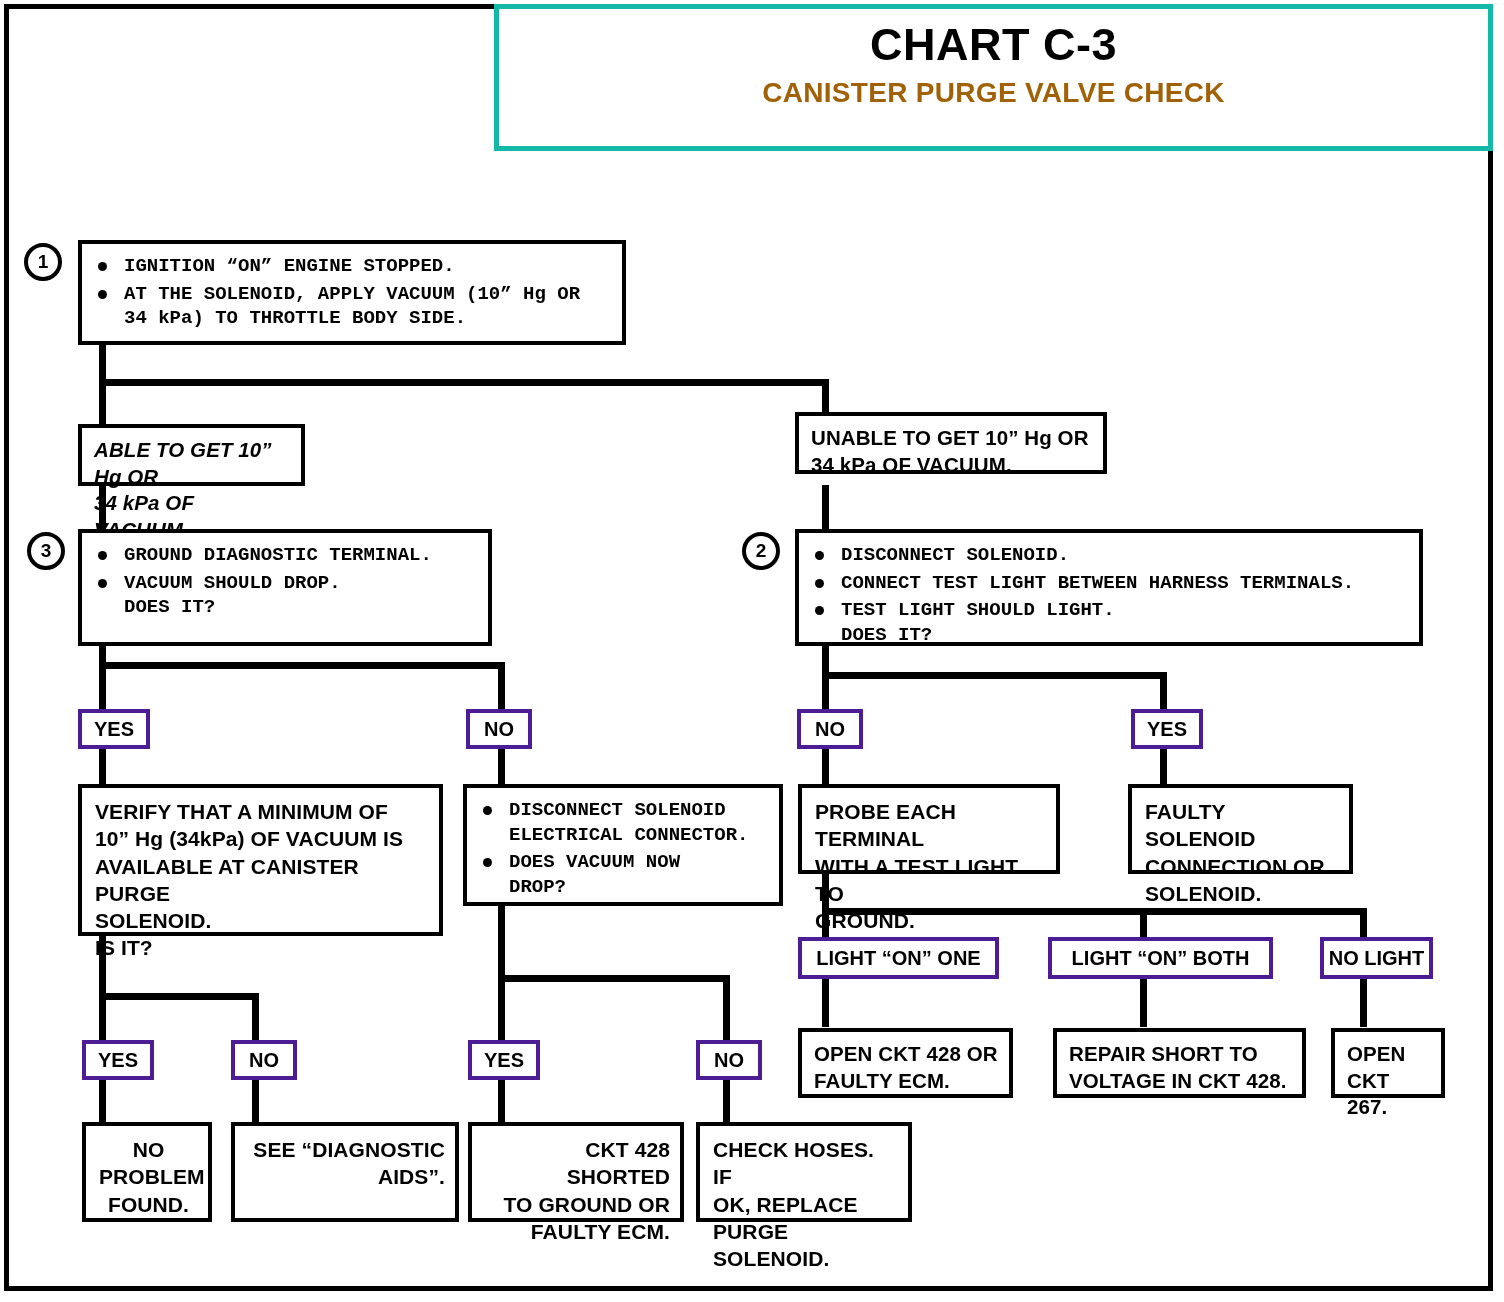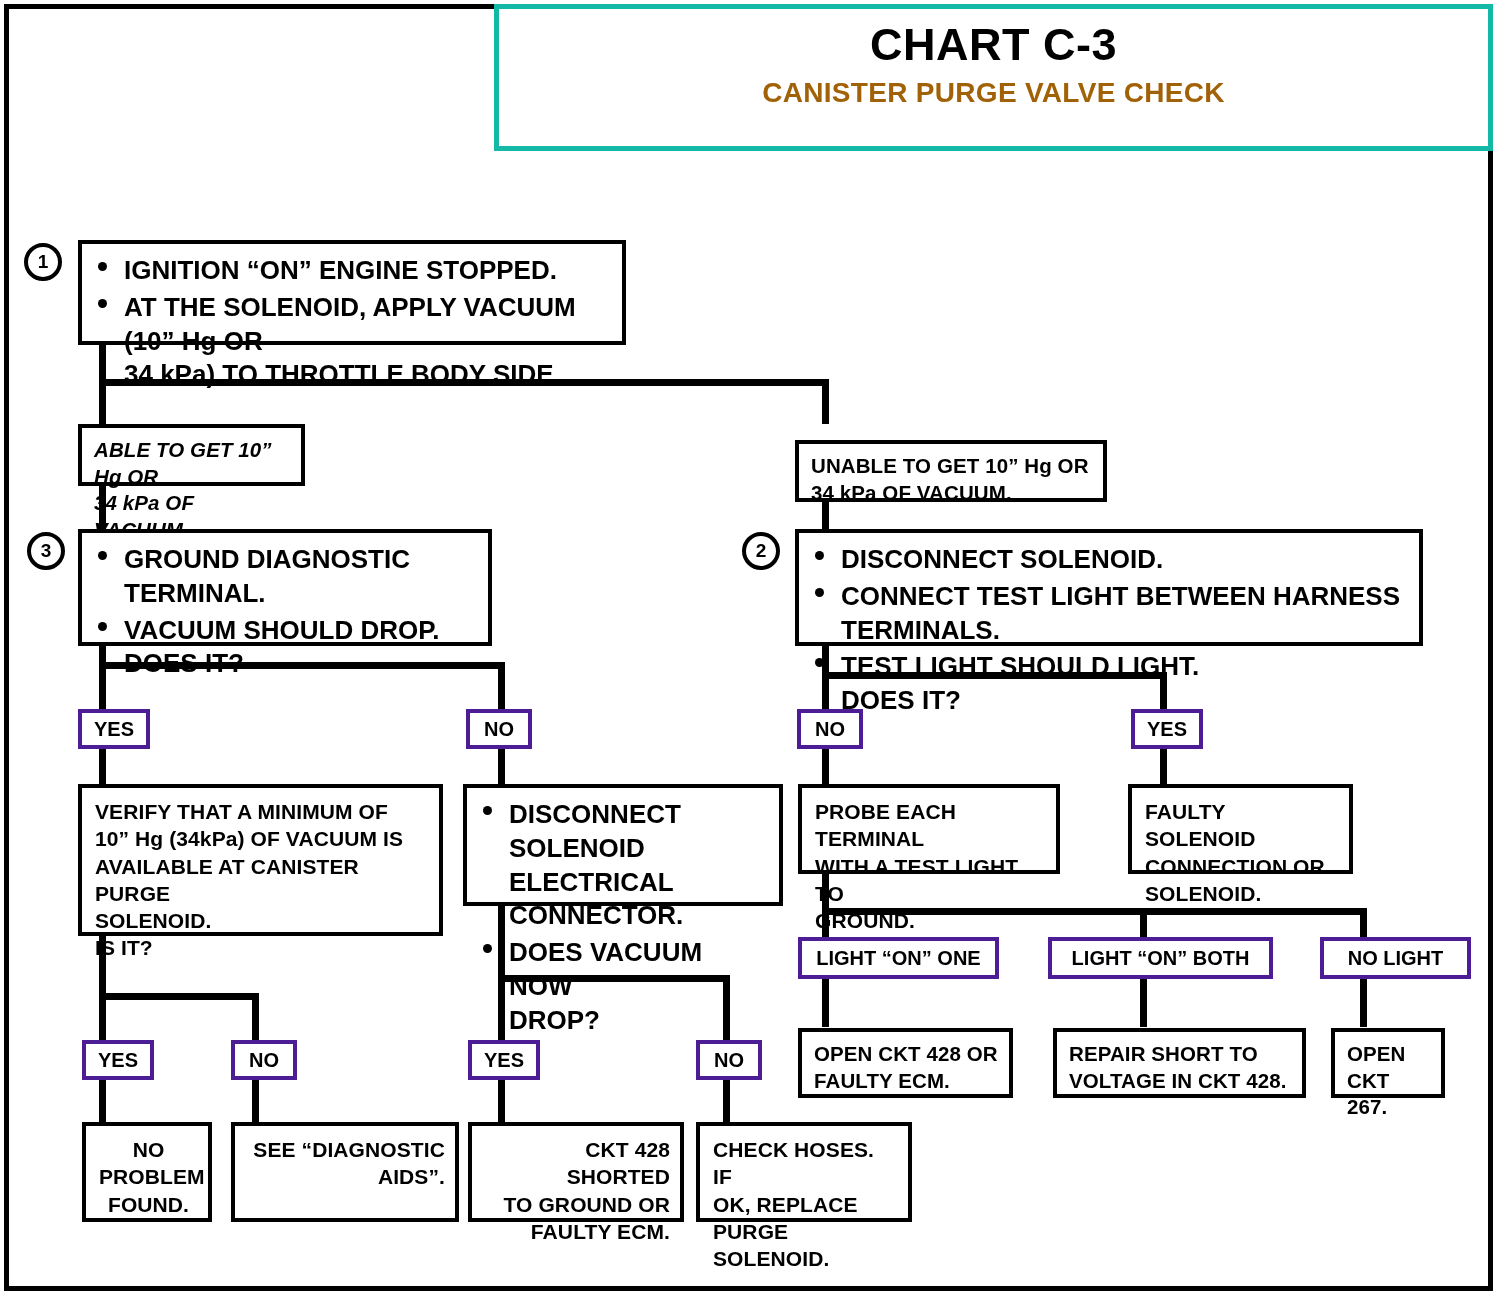--- a/index.html
+++ b/index.html
@@ -77,21 +77,22 @@
     padding: 9px 10px 7px 12px;
   }
   .box-text-lg {
     font-size: 21px;
     letter-spacing: 0.1px;
     padding: 10px 10px 8px 13px;
   }
   
   .bullets {
     padding: 10px 8px 8px 16px;
-    font-size: 26px;
+    font-size: 19px;
+    font-family: Liberation Mono, monospace;
   }
   .bullets .li {
     display: flex;
     align-items: flex-start;
     margin-bottom: 3px;
   }
   .bullets .bullet-dot {
     flex: 0 0 auto;
     width: 9px;
     height: 9px;
@@ -209,21 +210,21 @@
       <span class="bullet-dot"></span>
       <span class="li-txt">AT THE SOLENOID, APPLY VACUUM (10” Hg OR
 34 kPa) TO THROTTLE BODY SIDE.</span>
     </div>
   </div>
 
   <div class="node box-text" style="left:78px; top:424px; width:227px; height:62px;font-style:italic;">
     <span class="txt">ABLE TO GET 10” Hg OR
 34 kPa OF VACUUM.</span>
   </div>
-  <div class="node box-text" style="left:795px; top:440px; width:312px; height:62px;">
+  <div class="node box-text" style="left:795px; top:412px; width:312px; height:62px;">
     <span class="txt">UNABLE TO GET 10” Hg OR
 34 kPa OF VACUUM.</span>
   </div>
 
   <div class="step-circle" style="left:27px; top:532px;">3</div>
   <div class="node bullets" style="left:78px; top:529px; width:414px; height:117px;">
     <div class="li">
       <span class="bullet-dot"></span>
       <span class="li-txt">GROUND DIAGNOSTIC TERMINAL.</span>
     </div>
@@ -284,21 +285,21 @@
   </div>
 
   <div class="node box-text-lg" style="left:1128px; top:784px; width:225px; height:90px;">
     <span class="txt">FAULTY SOLENOID
 CONNECTION OR
 SOLENOID.</span>
   </div>
 
   <div class="tag" style="left:798px; top:937px; width:201px; height:42px;">LIGHT “ON” ONE</div>
   <div class="tag" style="left:1048px; top:937px; width:225px; height:42px;">LIGHT “ON” BOTH</div>
-  <div class="tag" style="left:1320px; top:937px; width:151px; height:42px;">NO LIGHT</div>
+  <div class="tag" style="left:1320px; top:937px; width:113px; height:42px;">NO LIGHT</div>
 
   <div class="node box-text" style="left:798px; top:1028px; width:215px; height:70px;">
     <span class="txt">OPEN CKT 428 OR
 FAULTY ECM.</span>
   </div>
   <div class="node box-text" style="left:1053px; top:1028px; width:253px; height:70px;">
     <span class="txt">REPAIR SHORT TO
 VOLTAGE IN CKT 428.</span>
   </div>
   <div class="node box-text" style="left:1331px; top:1028px; width:114px; height:70px;">

